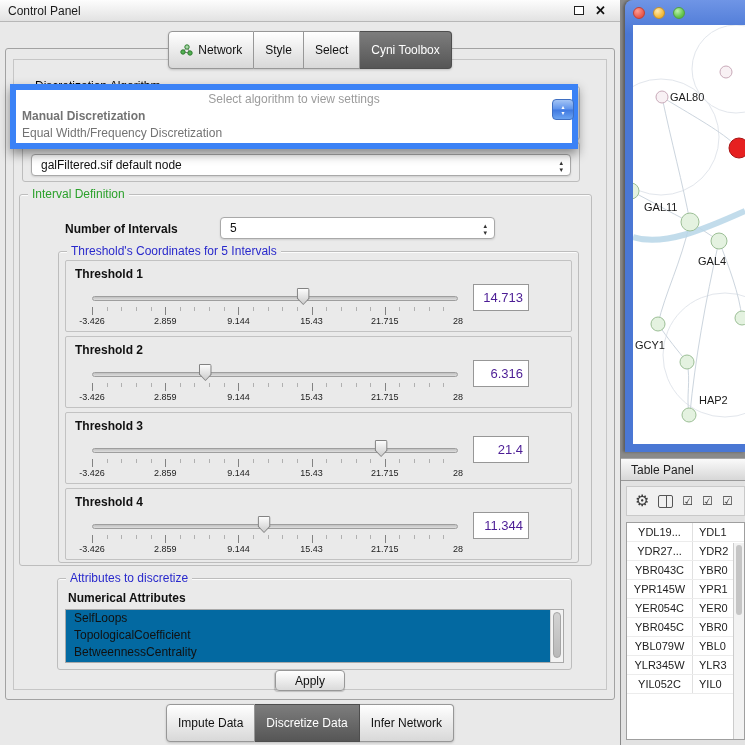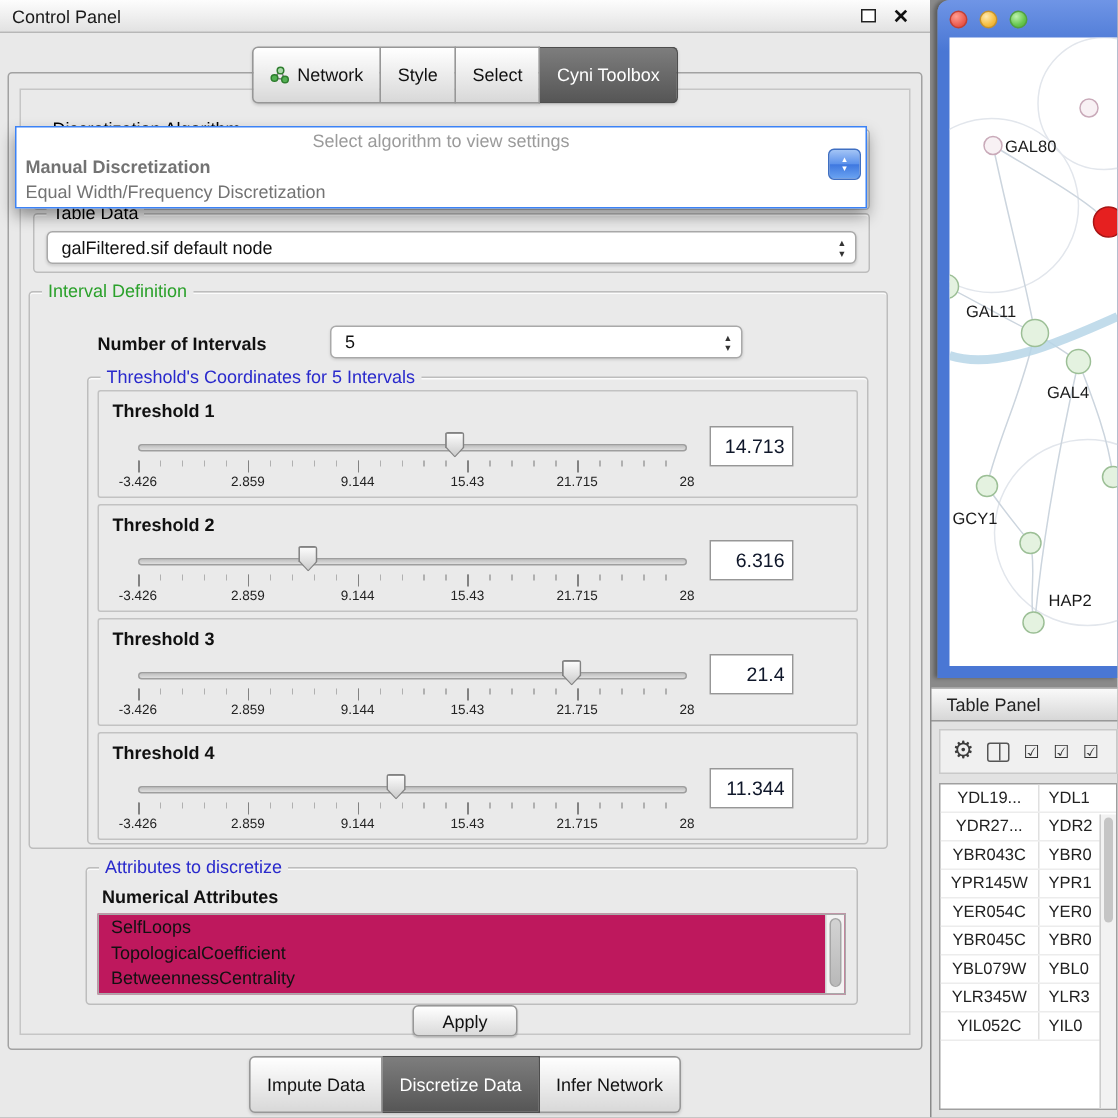--- a/index.html
+++ b/index.html
@@ -47,21 +47,21 @@
   .combo .arrows { position:absolute; right:7px; top:4px; display:flex; flex-direction:column; line-height:1; color:#333; }
   .combo .arrows span { font-size:7px; height:7px; }
 
   .algo-group { left:8px; top:26px; right:26px; height:54px; }
   .algo-combo { left:8px; right:8px; top:14px; }
   .td-group { left:8px; top:82px; right:26px; height:40px; }
   .td-combo { left:8px; right:8px; top:11px; }
 
   
   .popup { position:absolute; left:10px; top:84px; width:568px; background:#fff;
-    border:1px solid #3b82f6; box-shadow:0 5px 10px rgba(0,0,0,.42); z-index:25; padding-bottom:2px; }
+    border:6px solid #3b82f6; box-shadow:0 5px 10px rgba(0,0,0,.42); z-index:25; padding-bottom:2px; }
   .popup-row { height:17px; font-size:12px; display:flex; align-items:center; padding:0 6px; color:#737373; }
   .popup-row.placeholder { justify-content:center; color:#9b9b9b; }
   .popup-row.bold { font-weight:bold; }
   .combo-cap { position:absolute; left:552px; top:99px; width:22px; height:21px; border-radius:4px;
     background:linear-gradient(#a3c4f5 0%, #5e93ec 48%, #3f78e0 52%, #6aa3f1 100%);
     border:1px solid #3f6fc2; z-index:26; display:flex; flex-direction:column; align-items:center;
     justify-content:center; color:#fff; }
   .combo-cap span { font-size:6px; line-height:6px; }
 
   
@@ -83,27 +83,27 @@
   .slider-thumb .inner { position:absolute; inset:1px; background:linear-gradient(#fcfcfc,#cccccc);
     clip-path:polygon(0 0,100% 0,100% 60%,50% 100%,0 60%); }
   .slider-ticks { position:absolute; left:0; right:0; top:20px; height:8px;
     background-image:
       repeating-linear-gradient(to right,#828282 0,#828282 1px,transparent 1px,transparent 73.2px),
       repeating-linear-gradient(to right,#b0b0b0 0,#b0b0b0 1px,transparent 1px,transparent 14.64px);
     background-size:100% 8px,100% 4px; background-repeat:no-repeat,no-repeat; }
   .scale-labels { position:absolute; left:0; right:0; top:29px; height:12px; }
   .scale-label { position:absolute; transform:translateX(-50%); font-size:9px; color:#222; white-space:nowrap; }
   .thr-value { position:absolute; right:42px; top:23px; width:56px; height:27px; background:#fff;
-    border:1px solid #979797; font-size:13px; color:#0f172a;
+    border:1px solid #979797; font-size:13px; color:#4c1d95;
     display:flex; align-items:center; justify-content:flex-end; padding:0 5px; }
 
   
   .attr-group { left:43px; top:518px; width:515px; height:92px; }
   .attr-subtitle { position:absolute; left:10px; top:12px; font-size:12px; font-weight:bold; color:#111; }
-  .attr-list { position:absolute; left:7px; right:7px; top:30px; height:54px; background:#be185d;
+  .attr-list { position:absolute; left:7px; right:7px; top:30px; height:54px; background:#0369a1;
     border:1px solid #a9a9a9; overflow:hidden; }
   .attr-item { height:17px; line-height:17px; padding-left:8px; font-size:12px; color:#111; white-space:nowrap; }
   .attr-scroll { position:absolute; right:0; top:0; bottom:0; width:13px; background:#f3f3f3; border-left:1px solid #d0d0d0; }
   .attr-scroll .thumb { position:absolute; left:2px; right:2px; top:2px; height:46px;
     background:linear-gradient(#d3d3d3,#b9b9b9); border:1px solid #a5a5a5; border-radius:4px; }
 
   .apply-btn { position:absolute; left:50%; transform:translateX(-50%); top:610px; height:21px;
     padding:0 19px; background:linear-gradient(#ffffff,#dadada); border:1px solid #979797;
     border-radius:4px; font-size:12px; color:#111; font-family:inherit;
     box-shadow:0 1px 1px rgba(0,0,0,.18); }

